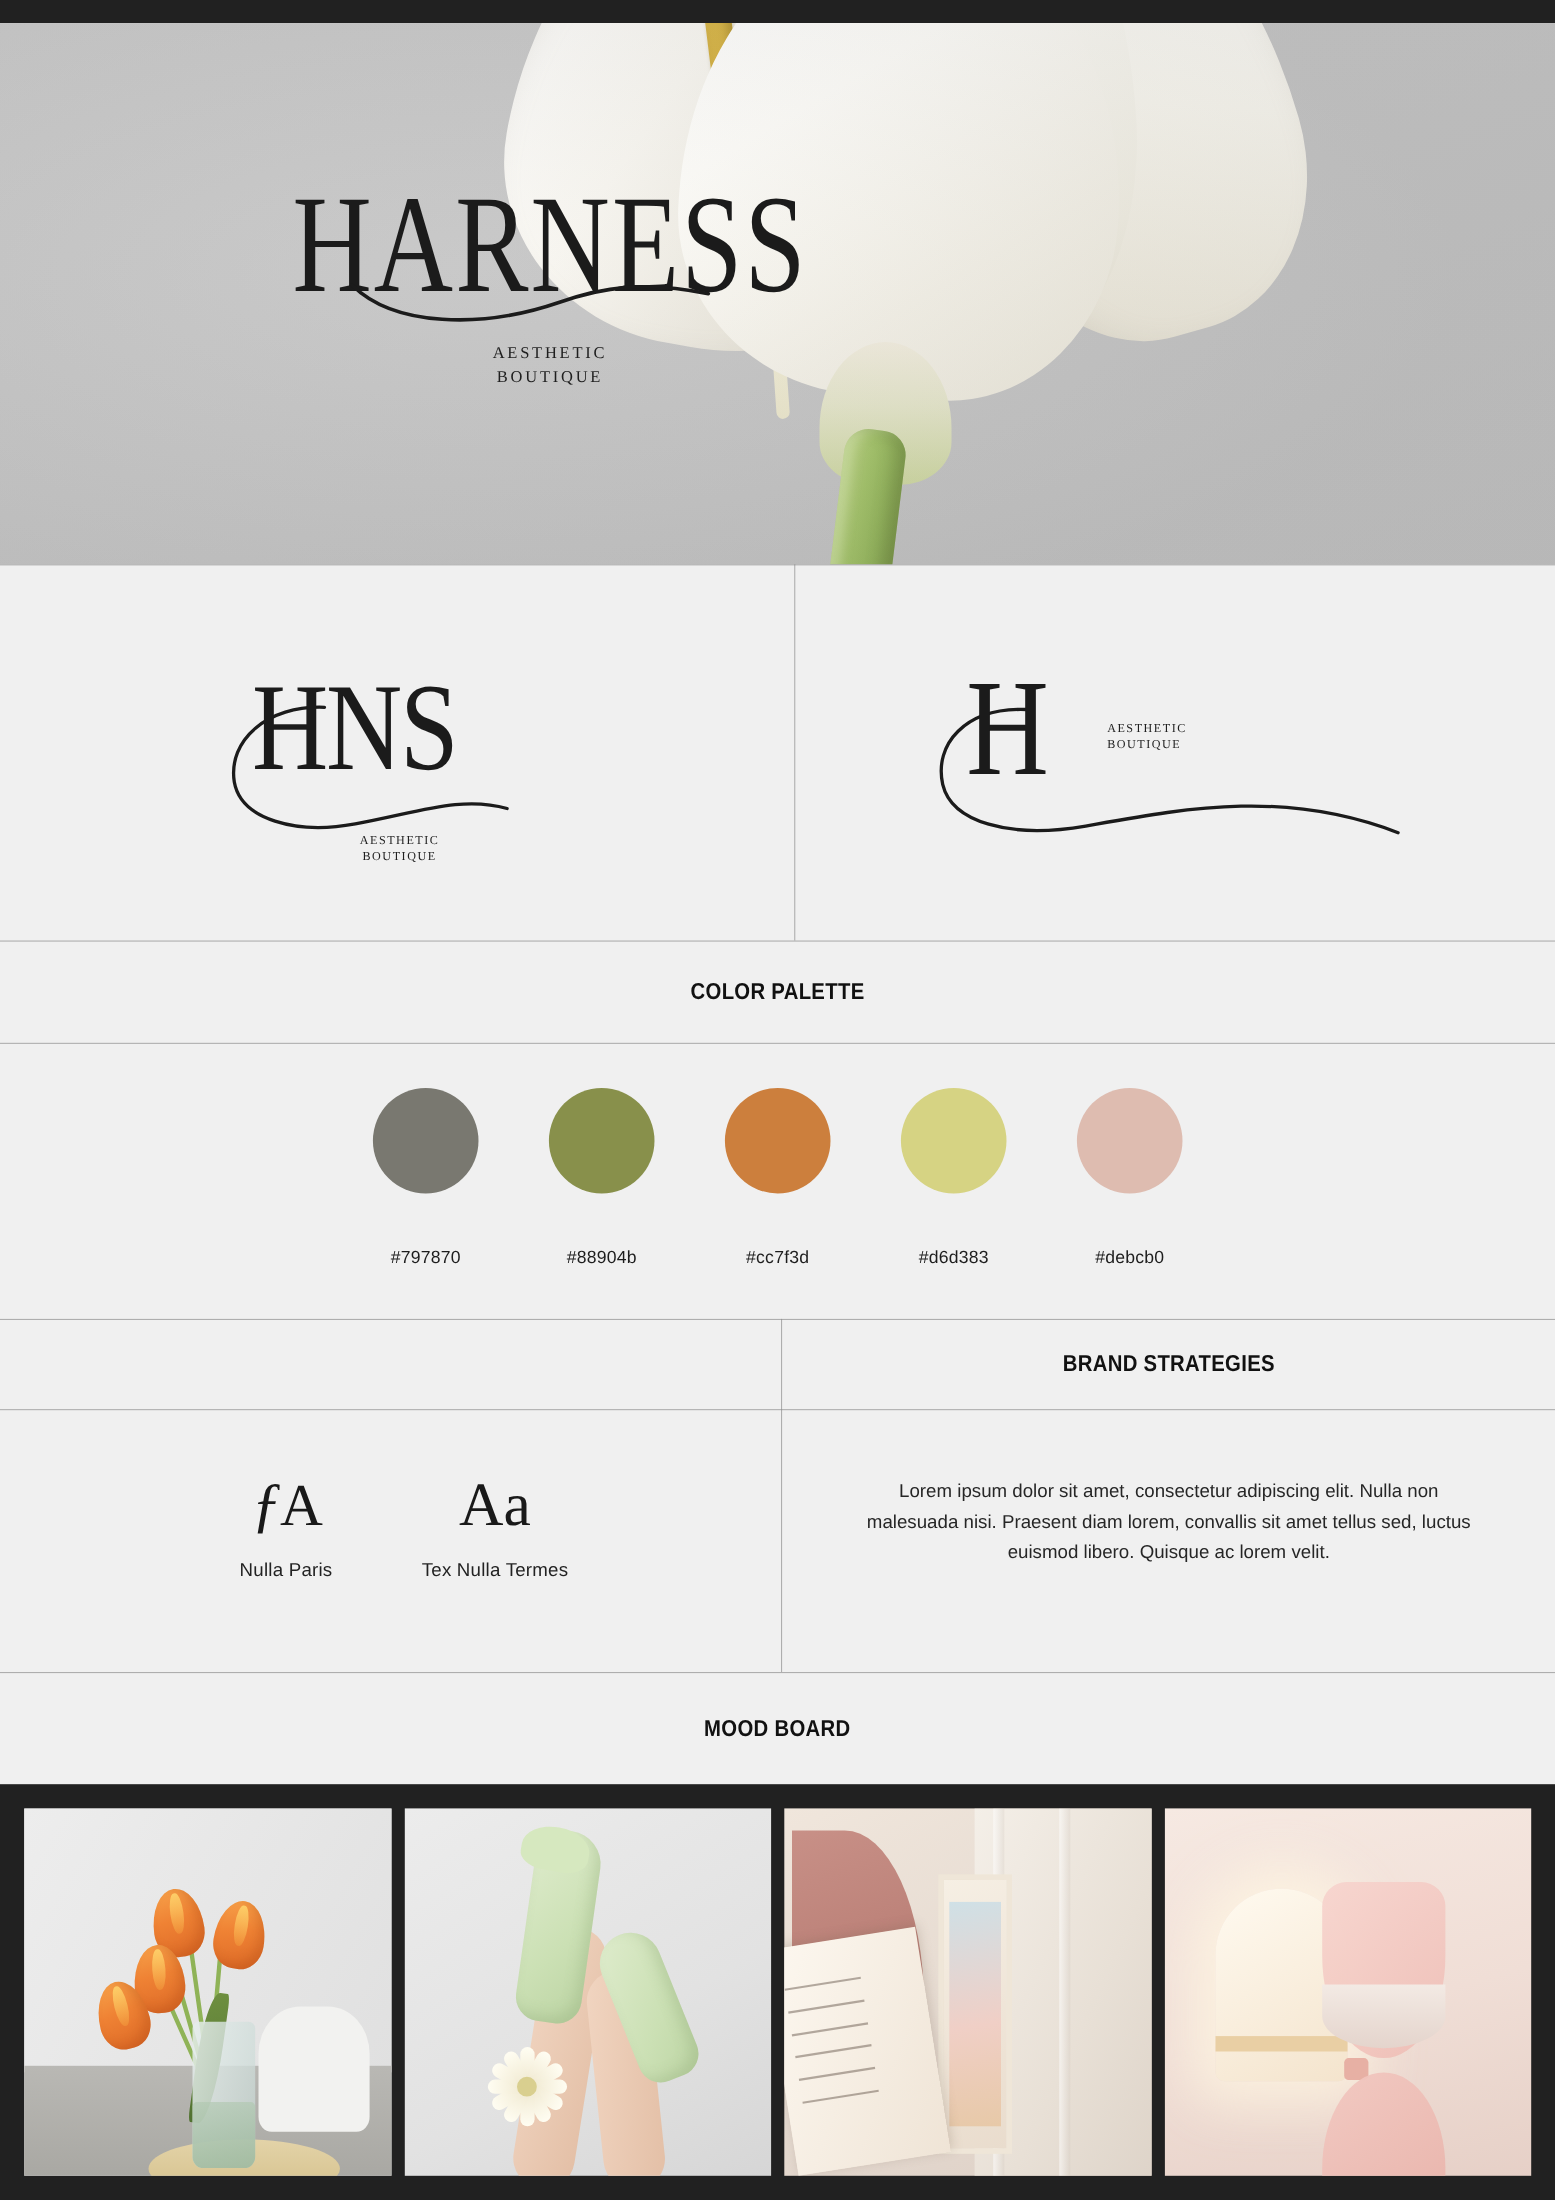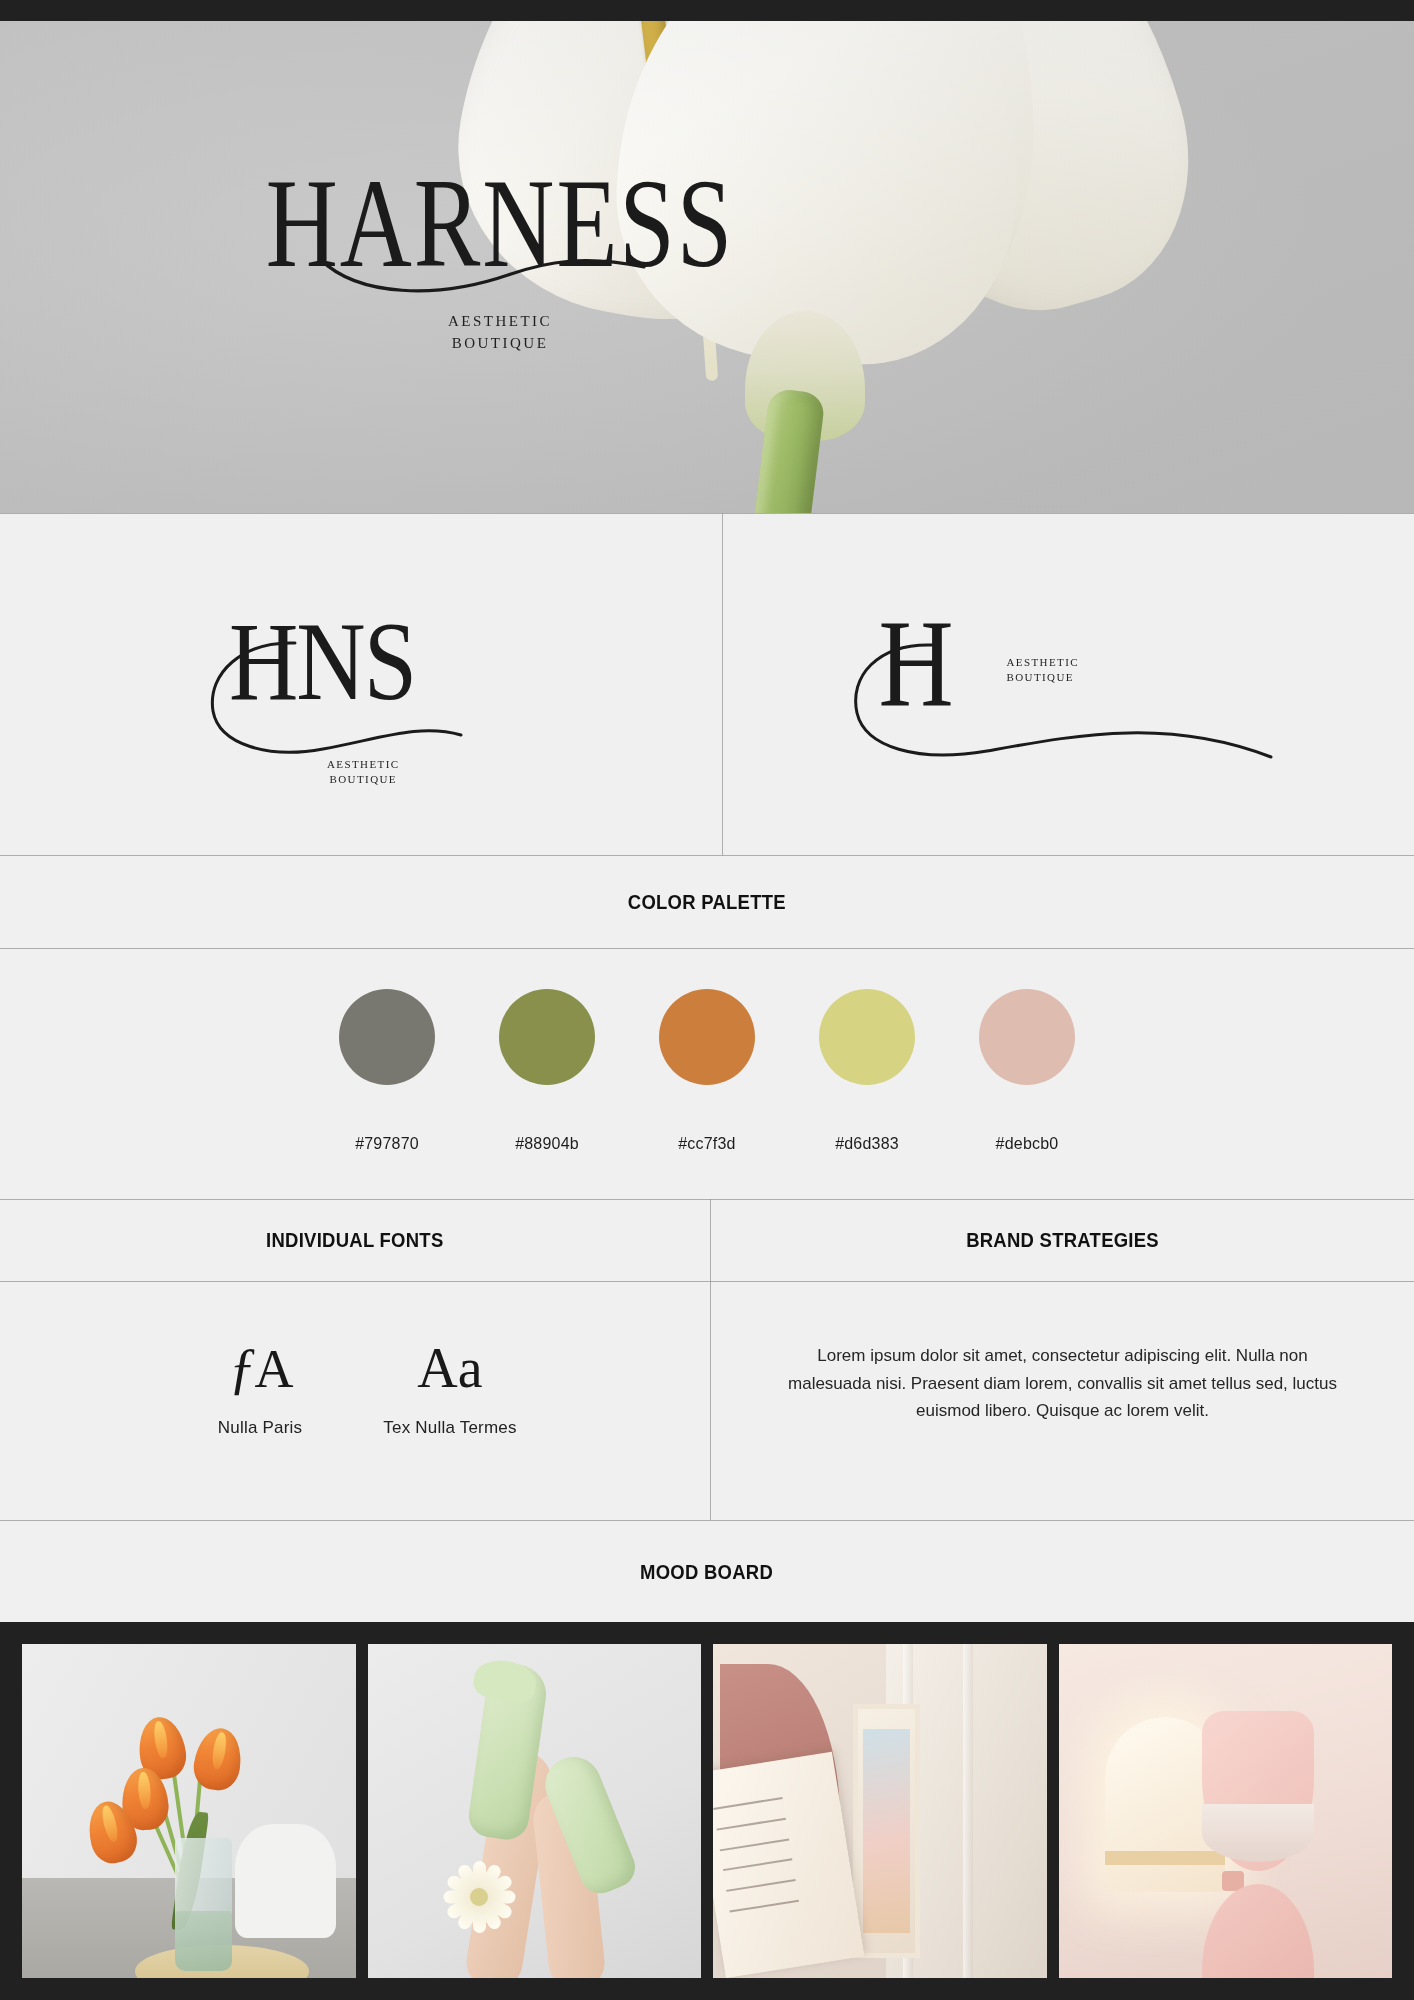--- a/index.html
+++ b/index.html
@@ -405,23 +405,20 @@
       </div>
       <div class="swatch">
         <div class="dot" id="dot4" style="background: rgb(222, 188, 176);"></div>
         <div class="hexlabel">#debcb0</div>
       </div>
     </div>
   </div>
 
   <div class="hline" style="top:1199px;"></div>
   <div class="fs-head">
-    <div class="half h-left">
-      <div class="band-title">INDIVIDUAL FONTS</div>
-    </div>
     <div class="half h-right">
       <div class="band-title">BRAND STRATEGIES</div>
     </div>
   </div>
   <div class="hline" style="top:1281px;"></div>
   <div class="vline" style="left:710px; top:1199px; height:321px;"></div>
 
   <div class="fs-body">
     <div class="half h-left">
       <div class="fonts-wrap">

